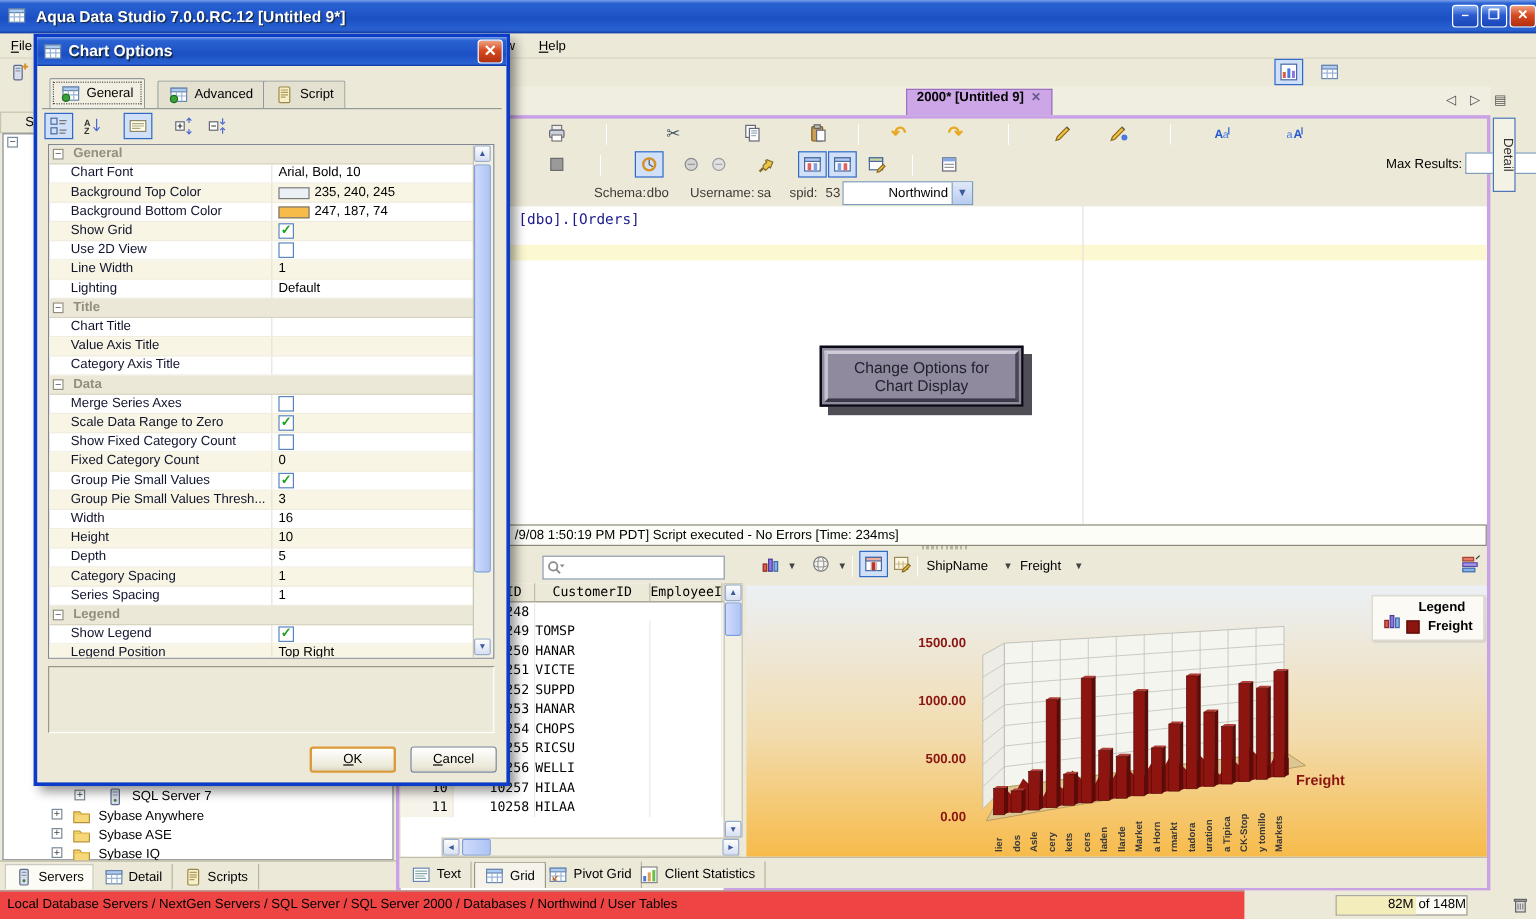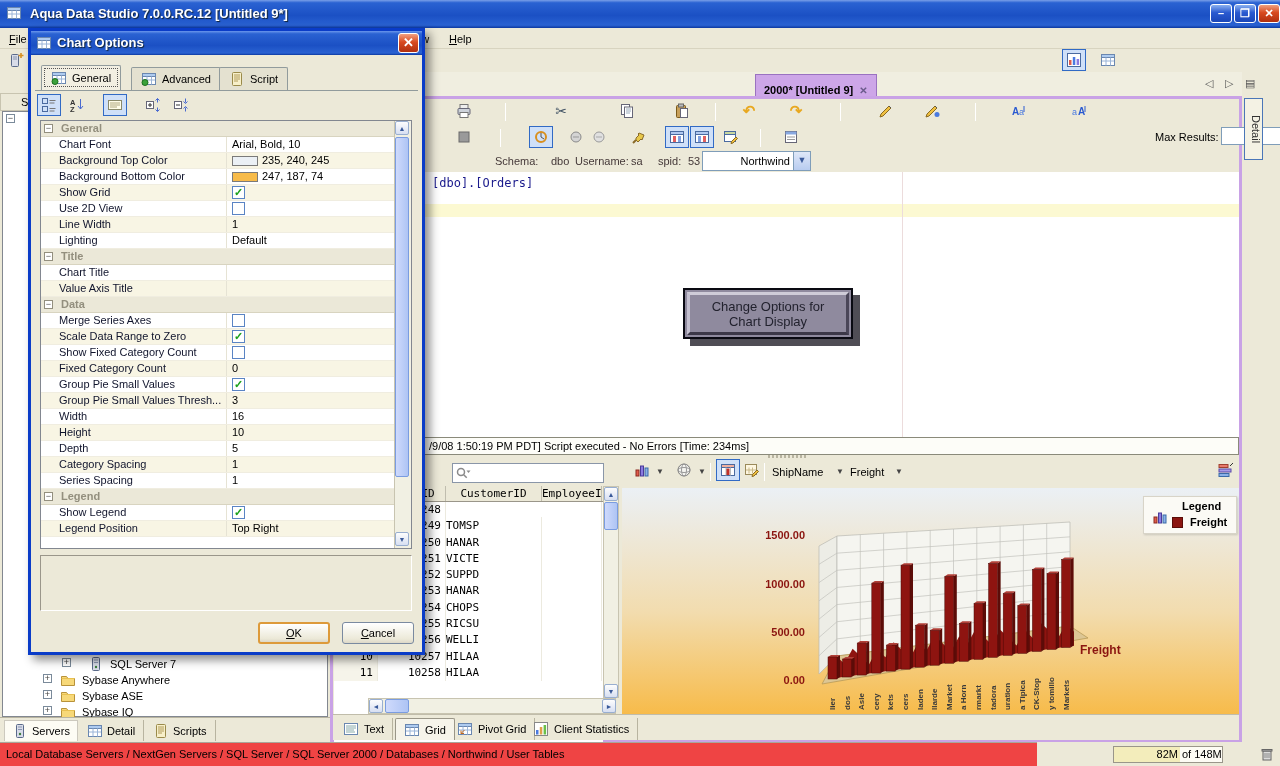--- a/index.html
+++ b/index.html
@@ -41,21 +41,21 @@
   #status-left { left:6px; top:5px; }
   #membox { left:1113px; top:3px; width:110px; height:17px; border:1px solid #9a968a; background:#fdfcf4; }
   #memfill { left:0; top:0; width:66px; height:15px; background:#f3edbb; }
   #memtext { left:0; top:1px; width:64px; text-align:right; }
   #memtotal { left:68px; top:1px; }
   #trash { left:1259px; top:3px; width:16px; height:16px; }
 
   
   #tabrow { left:330px; top:72px; width:912px; height:24px; background:#f0eee0; }
   #doc-tab { left:425px; top:2px; height:22px; background:#cda6e8; border:1px solid #9a72c0; border-bottom:none;
-    display:flex; align-items:flex-end; gap:6px; padding:0 8px; font-weight:bold; }
+    display:flex; align-items:flex-start; gap:6px; padding:0 8px; font-weight:bold; }
   #tab-close { color:#6a5a8a; font-size:10px; font-weight:bold; }
   .navbtn { position:absolute; top:5px; color:#555; font-size:11px; }
   #child-frame { left:330px; top:96px; width:912px; height:646px; border:3px solid #c9a2e6; background:#ece9d8; }
 
   #q-toolbar1 { left:333px; top:99px; width:906px; height:26px; background:#ece9d8; }
   #q-toolbar2 { left:333px; top:125px; width:906px; height:26px; background:#ece9d8; }
   #q-connrow  { left:333px; top:151px; width:906px; height:21px; background:#ece9d8; }
   #maxres-label { left:822px; top:6px; }
   #maxres-input { left:888px; top:2px; width:106px; height:18px; border:1px solid #7f9db9; background:#fff; }
   #db-combo { left:369px; top:0px; width:109px; height:20px; border:1px solid #7f9db9; background:#fff; }
@@ -425,21 +425,21 @@
           <path d="M4 8h8M4 10.5h8" stroke="#999"></path>
         </svg>
       </div>
     </div>
   <div class="abs" id="q-connrow">
     <div class="abs" id="db-combo">
       <span class="val">Northwind</span>
       <span class="arrow">▼</span>
     </div>
     <span class="abs connlbl" style="left:162px">Schema:</span>
-    <span class="abs connlbl" style="left:218px">dbo</span>
+    <span class="abs connlbl" style="left:206px">dbo</span>
     <span class="abs connlbl" style="left:242px">Username:</span>
     <span class="abs connlbl" style="left:298px">sa</span>
     <span class="abs connlbl" style="left:325px">spid:</span>
     <span class="abs connlbl" style="left:355px">53</span>
   </div>
 
   <div class="abs" id="editor">
     <div class="abs" id="cur-line"></div>
     <div class="abs" id="col-guide"></div>
     <span class="abs" id="editor-text">[dbo].[Orders]</span>
@@ -927,20 +927,26 @@
             <span class="pval">
               <span></span>
             </span>
           </div>
           <div class="prow alt">
             <span class="plabel">Value Axis Title</span>
             <span class="pval">
               <span></span>
             </span>
           </div>
+          <div class="prow">
+            <span class="plabel">Category Axis Title</span>
+            <span class="pval">
+              <span></span>
+            </span>
+          </div>
           <div class="prow cat">
             <span class="minibox">−</span>
             <span class="cname">Data</span>
           </div>
           <div class="prow">
             <span class="plabel">Merge Series Axes</span>
             <span class="pval">
               <span class="cb"></span>
             </span>
           </div>

